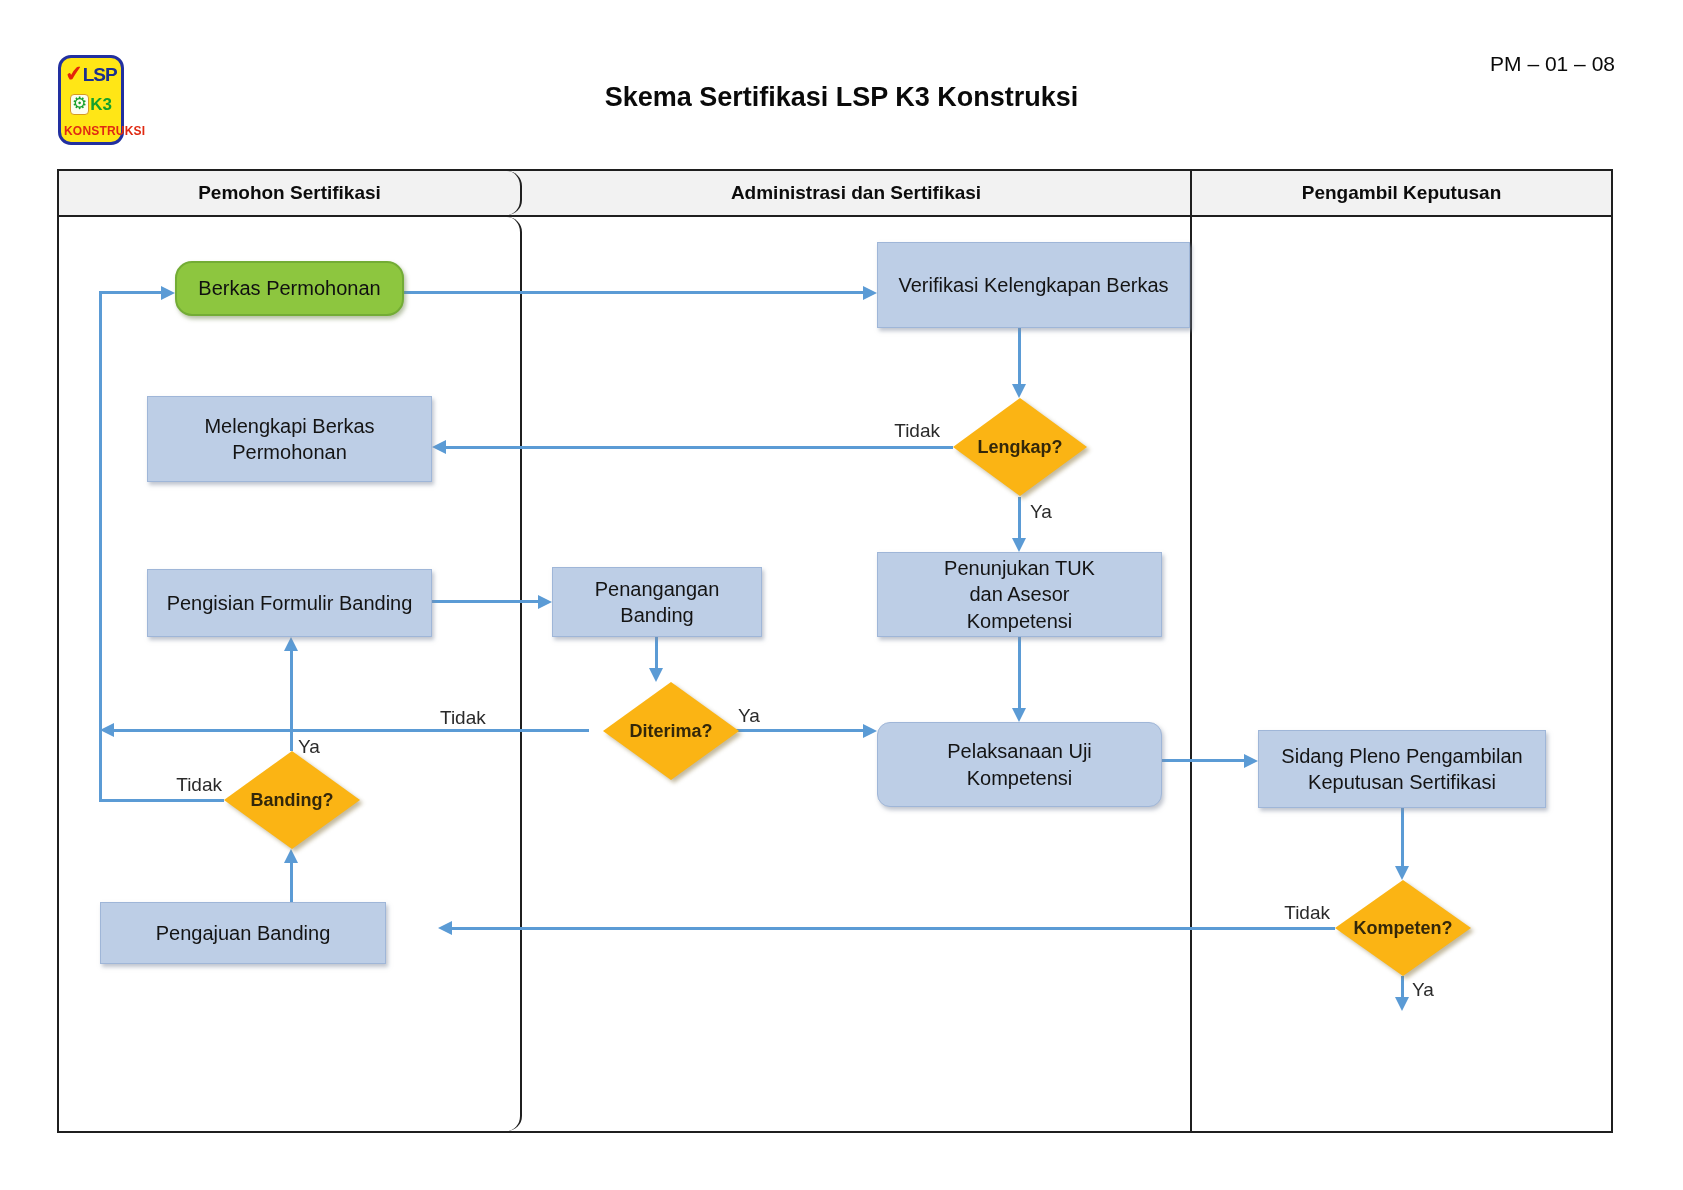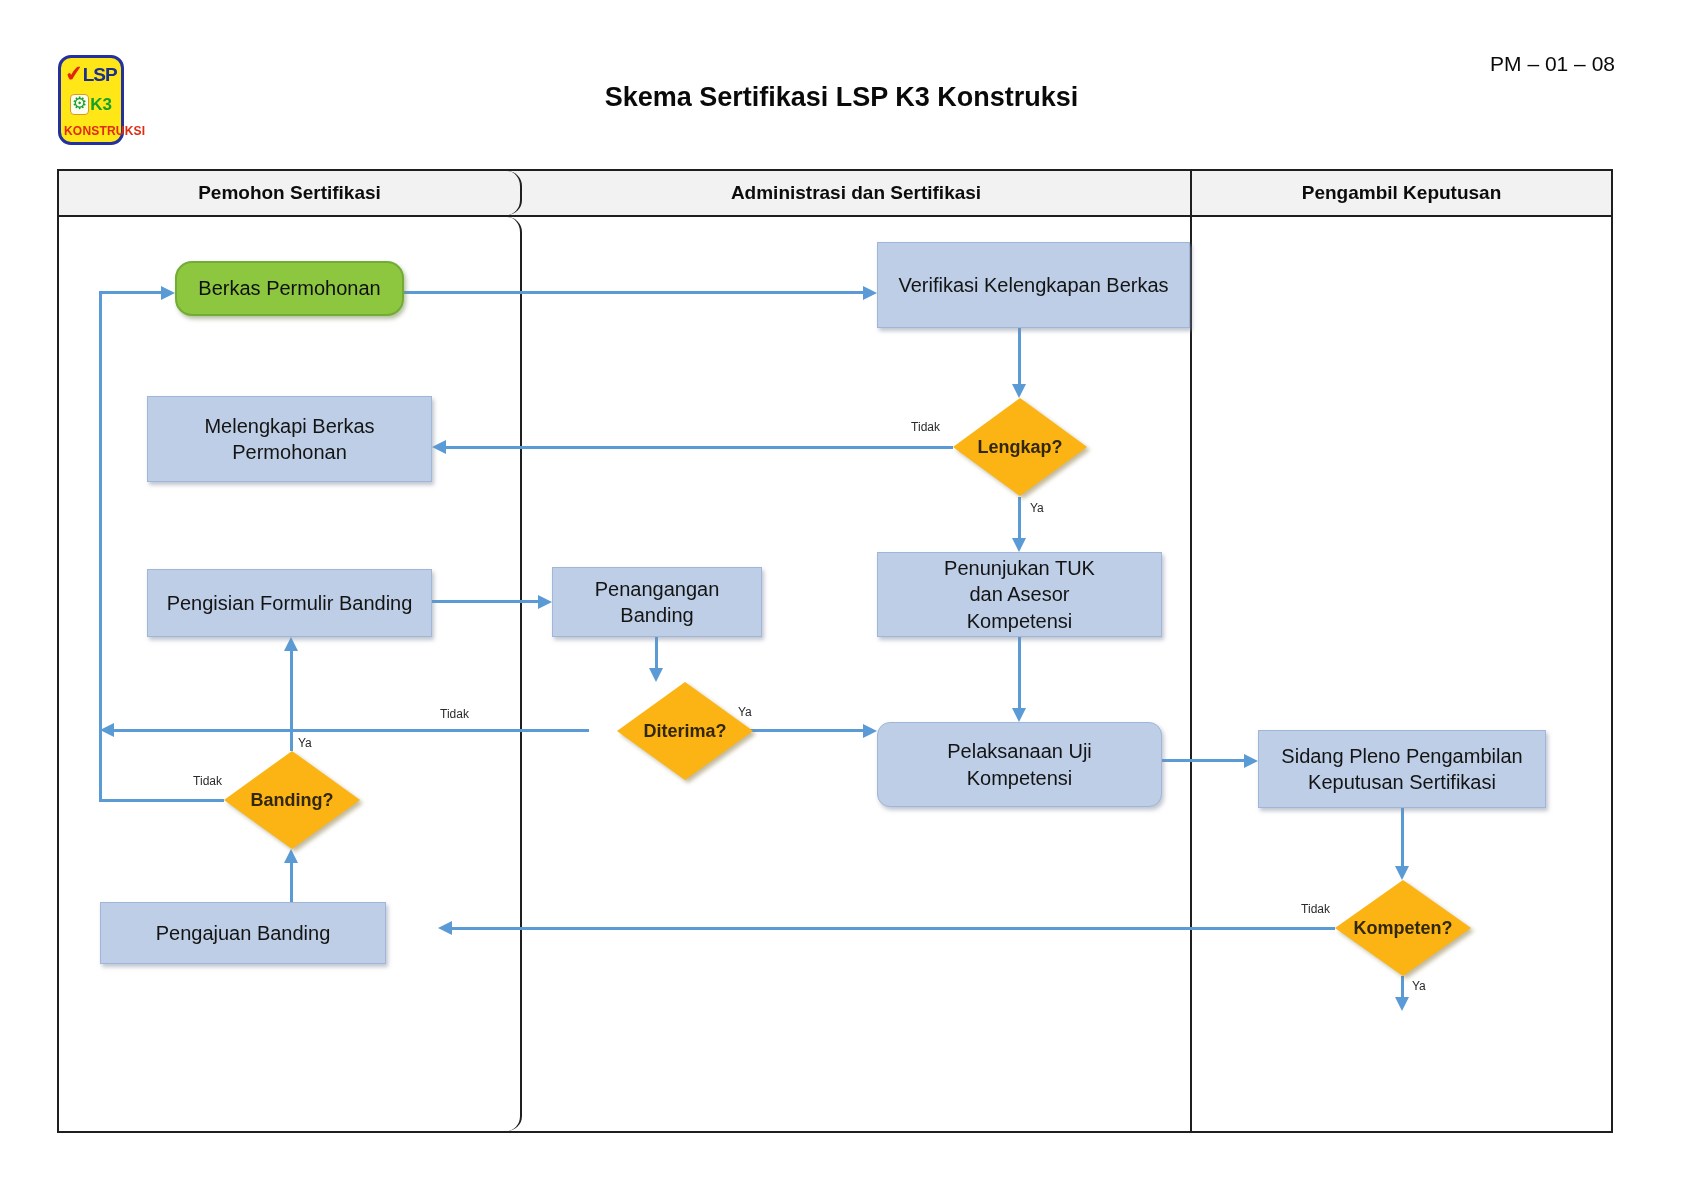--- a/index.html
+++ b/index.html
@@ -57,21 +57,21 @@
         font-size:20px;line-height:1.32;color:#141414;padding:0 16px;box-sizing:border-box;}
   .term{position:absolute;background:var(--terminal_fill);border:2px solid var(--terminal_border);
         border-radius:17px;box-shadow:2px 3px 4px rgba(120,140,90,.55);
         display:flex;align-items:center;justify-content:center;text-align:center;
         font-size:20px;color:#101010;box-sizing:border-box;}
   .diam{position:absolute;display:flex;align-items:center;justify-content:center;
         filter:drop-shadow(3px 3px 2px rgba(120,100,40,.45));}
   .diam-shape{position:absolute;left:0;top:0;right:0;bottom:0;background:var(--decision_fill);
               clip-path:polygon(50% 0,100% 50%,50% 100%,0 50%);}
   .diam-label{position:relative;font-size:18px;font-weight:700;color:#33270a;}
-  .elabel{position:absolute;font-size:12px;color:#2a2a2a;line-height:1;}
+  .elabel{position:absolute;font-size:19px;color:#2a2a2a;line-height:1;}
 </style>
 </head>
 <body>
 
 <div class="sheet">
 
   <div class="logo">
     <div class="logo-row">
       <span class="logo-check">✔</span>
       <span class="logo-lsp">LSP</span>
@@ -183,21 +183,21 @@
     </div>
 
     <div class="proc" style="left:147px;top:569px;width:285px;height:68px;padding:0 6px;">
       <span>Pengisian Formulir Banding</span>
     </div>
 
     <div class="proc" style="left:552px;top:567px;width:210px;height:70px;padding:0 24px;">
       <span>Penangangan Banding</span>
     </div>
 
-    <div class="diam" style="left:617px;top:682px;width:136px;height:98px;">
+    <div class="diam" style="left:603px;top:682px;width:136px;height:98px;">
       <div class="diam-shape"></div>
       <span class="diam-label">Diterima?</span>
     </div>
 
     <div class="diam" style="left:224px;top:751px;width:136px;height:98px;">
       <div class="diam-shape"></div>
       <span class="diam-label">Banding?</span>
     </div>
 
     <div class="proc" style="left:100px;top:902px;width:286px;height:62px;">

